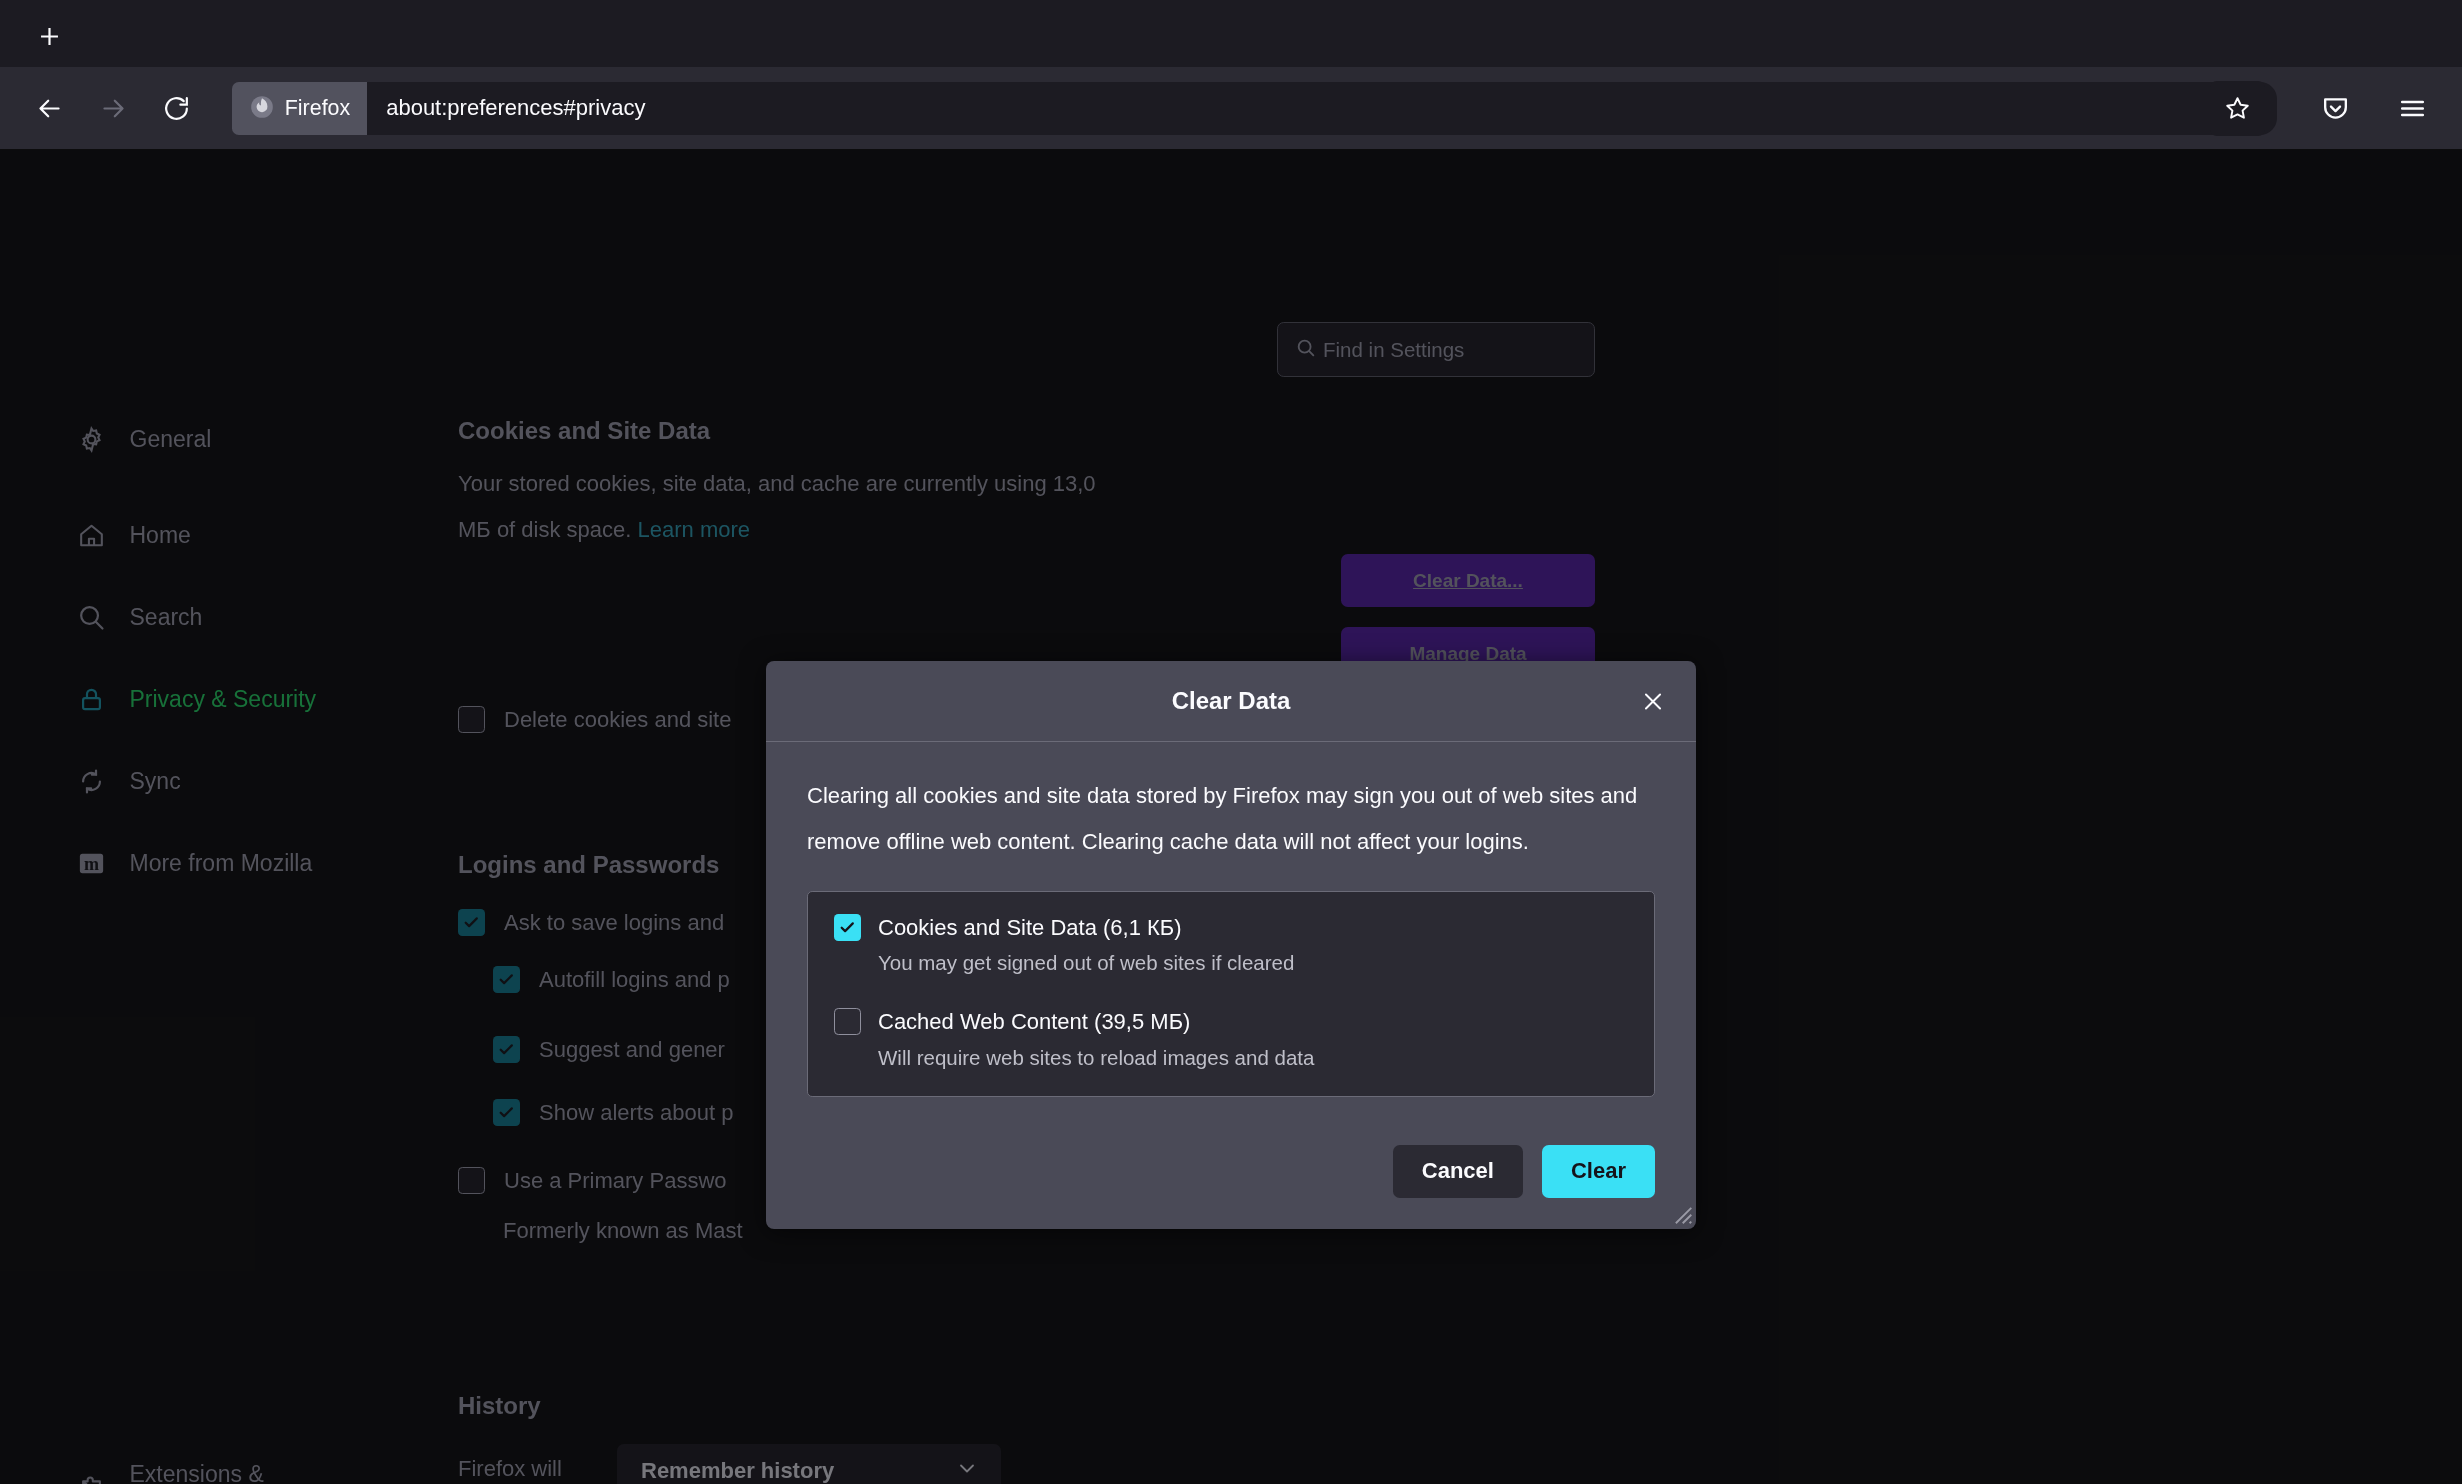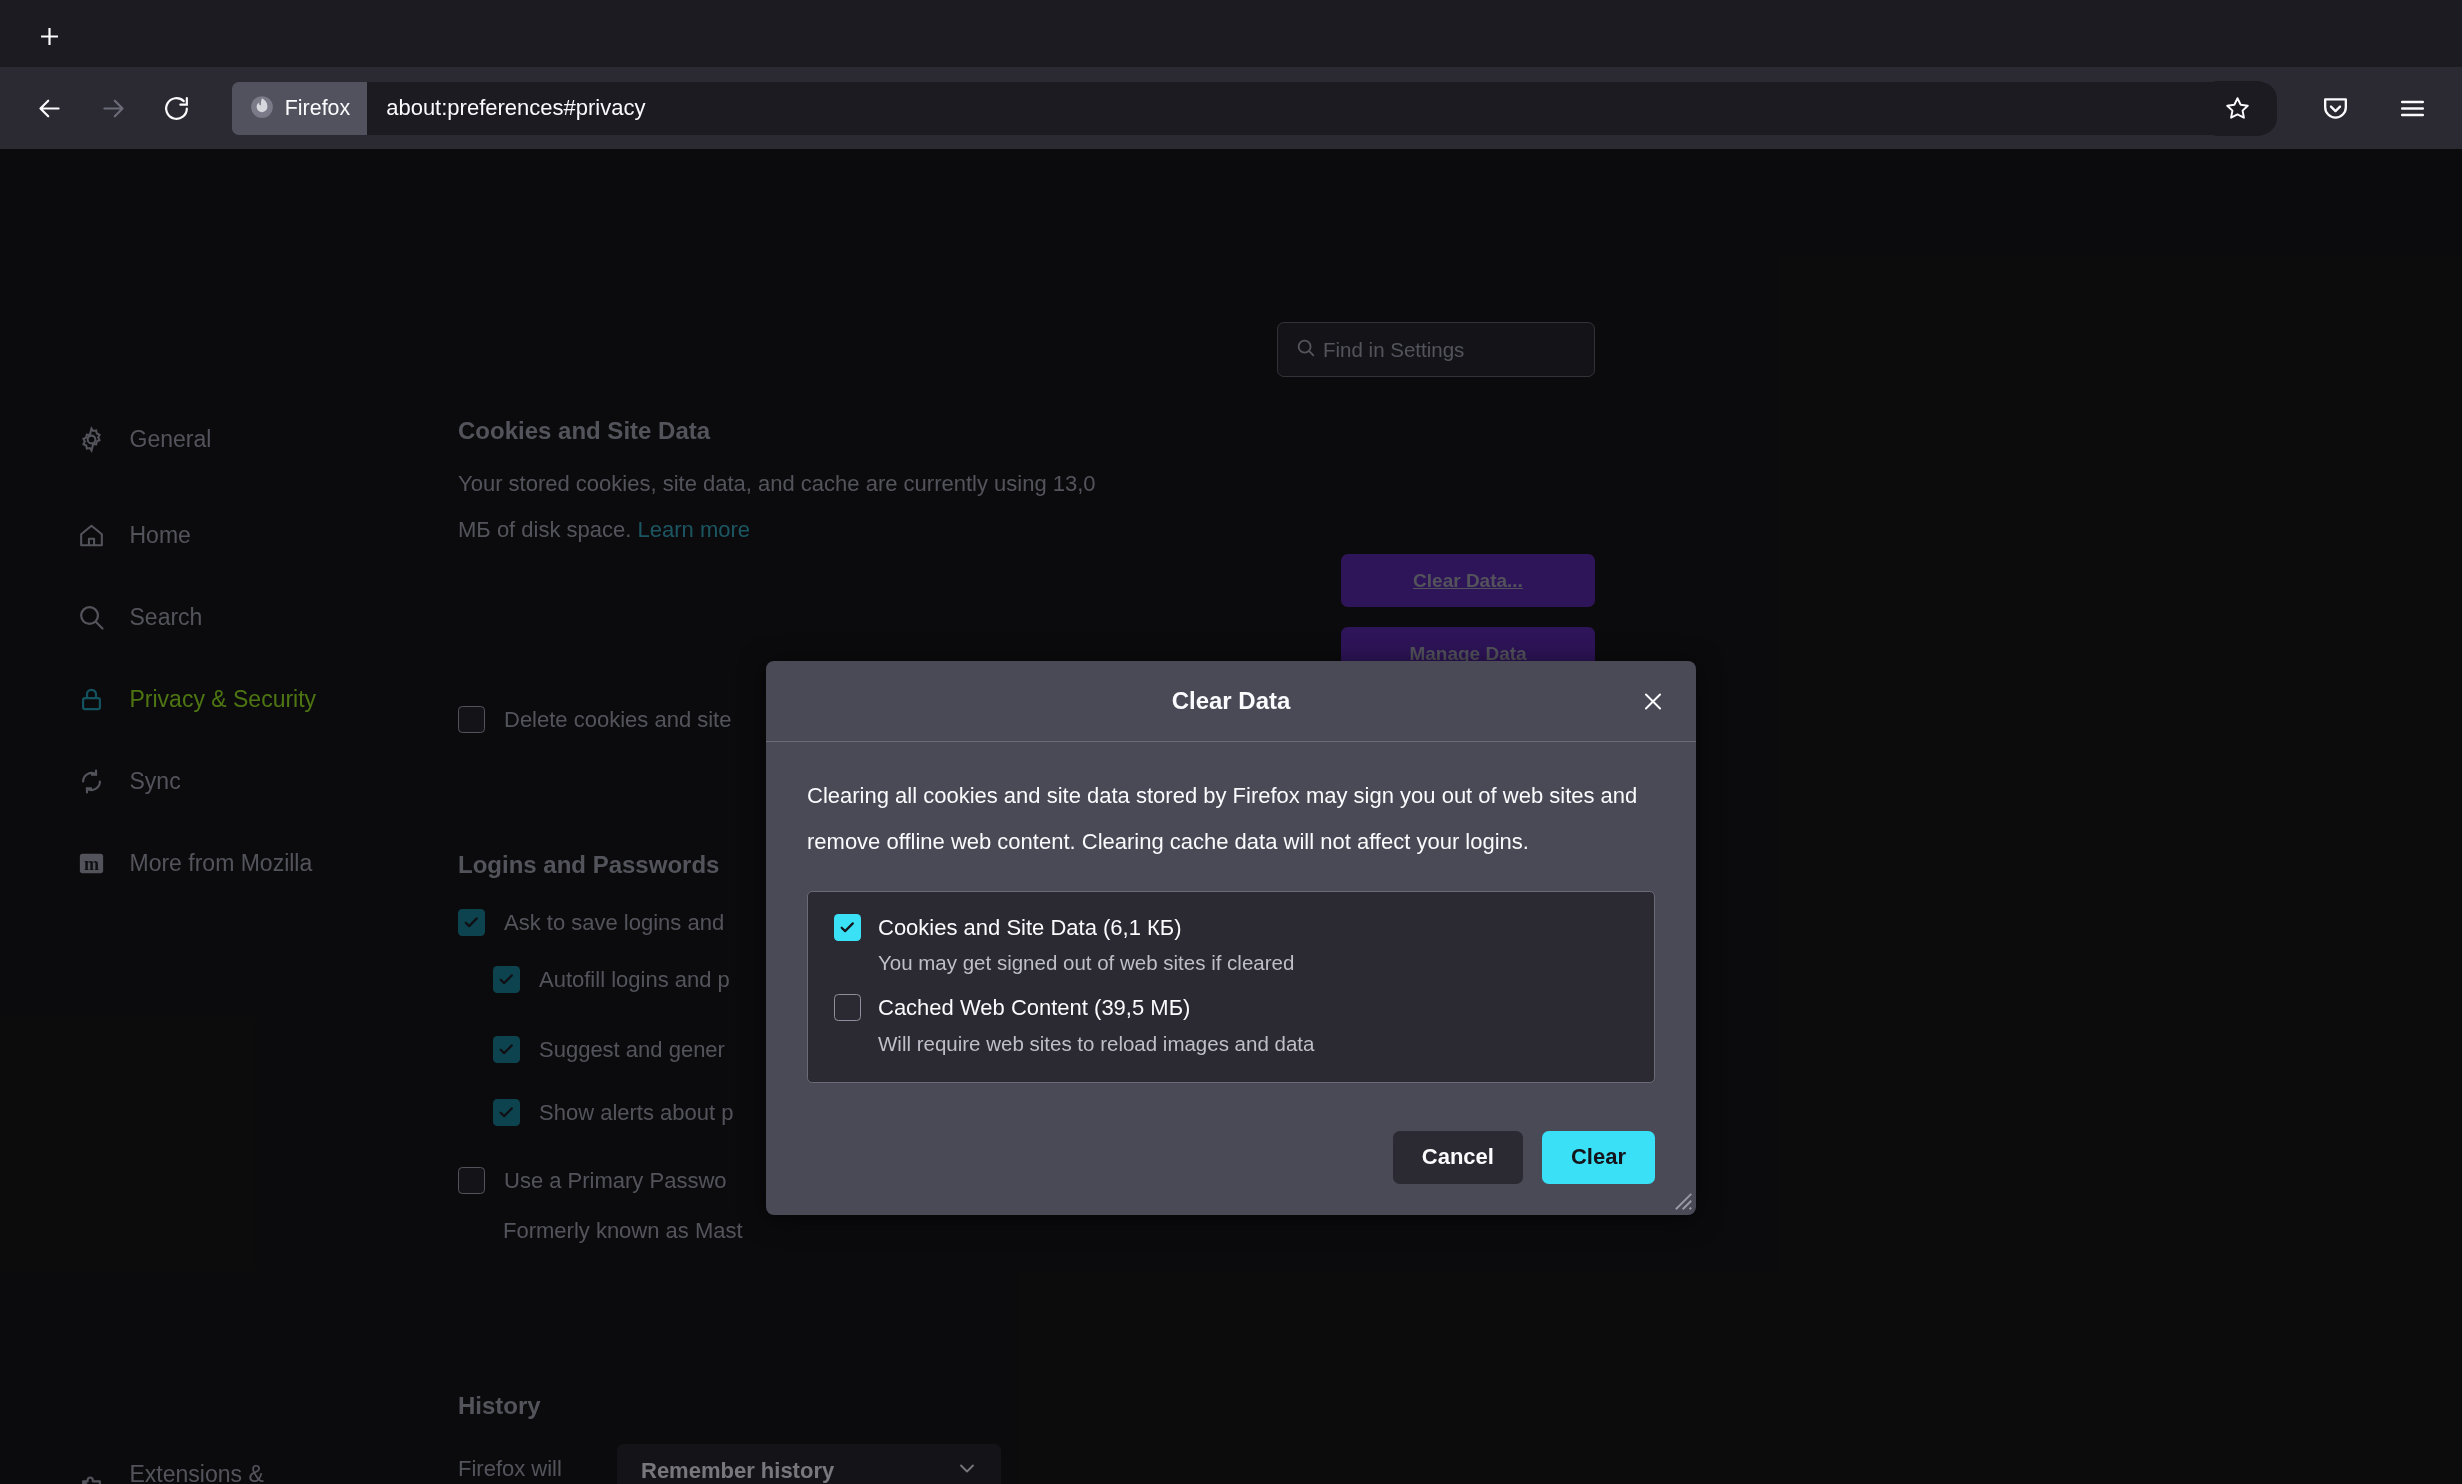--- a/index.html
+++ b/index.html
@@ -168,21 +168,21 @@
     align-items: center;
     gap: 22px;
     height: 48px;
     padding-left: 75px;
     color: #8f8f9d;
     font-size: 23px;
     position: absolute;
     width: 327px;
     box-sizing: border-box;
   }
-  .side-item.active { color: #84cc16; }
+  .side-item.active { color: #22c55e; }
   .side-icon { width: 32.5px; height: 32.5px; flex: 0 0 auto; display: flex; align-items: center; justify-content: center; }
 
   .content {
     position: absolute;
     left: 402px;
     top: 0;
     right: 0;
     height: 100%;
   }
   .section-title {
@@ -290,21 +290,21 @@
     font-size: 22px;
     line-height: 46px;
     margin: 0 0 26px 0;
   }
   .option-list {
     border: 0.9px solid #6b6b78;
     border-radius: 5.1px;
     background: #2b2a33;
     padding: 22px 26px 26px 26px;
   }
-  .option-item { margin-bottom: 19px; }
+  .option-item { margin-bottom: 33px; }
   .option-item:last-child { margin-bottom: 0; }
   .option-head {
     display: flex;
     align-items: center;
     gap: 17px;
   }
   .chk-lg {
     width: 27px; height: 27px;
     border-radius: 4.3px;
     box-sizing: border-box;

